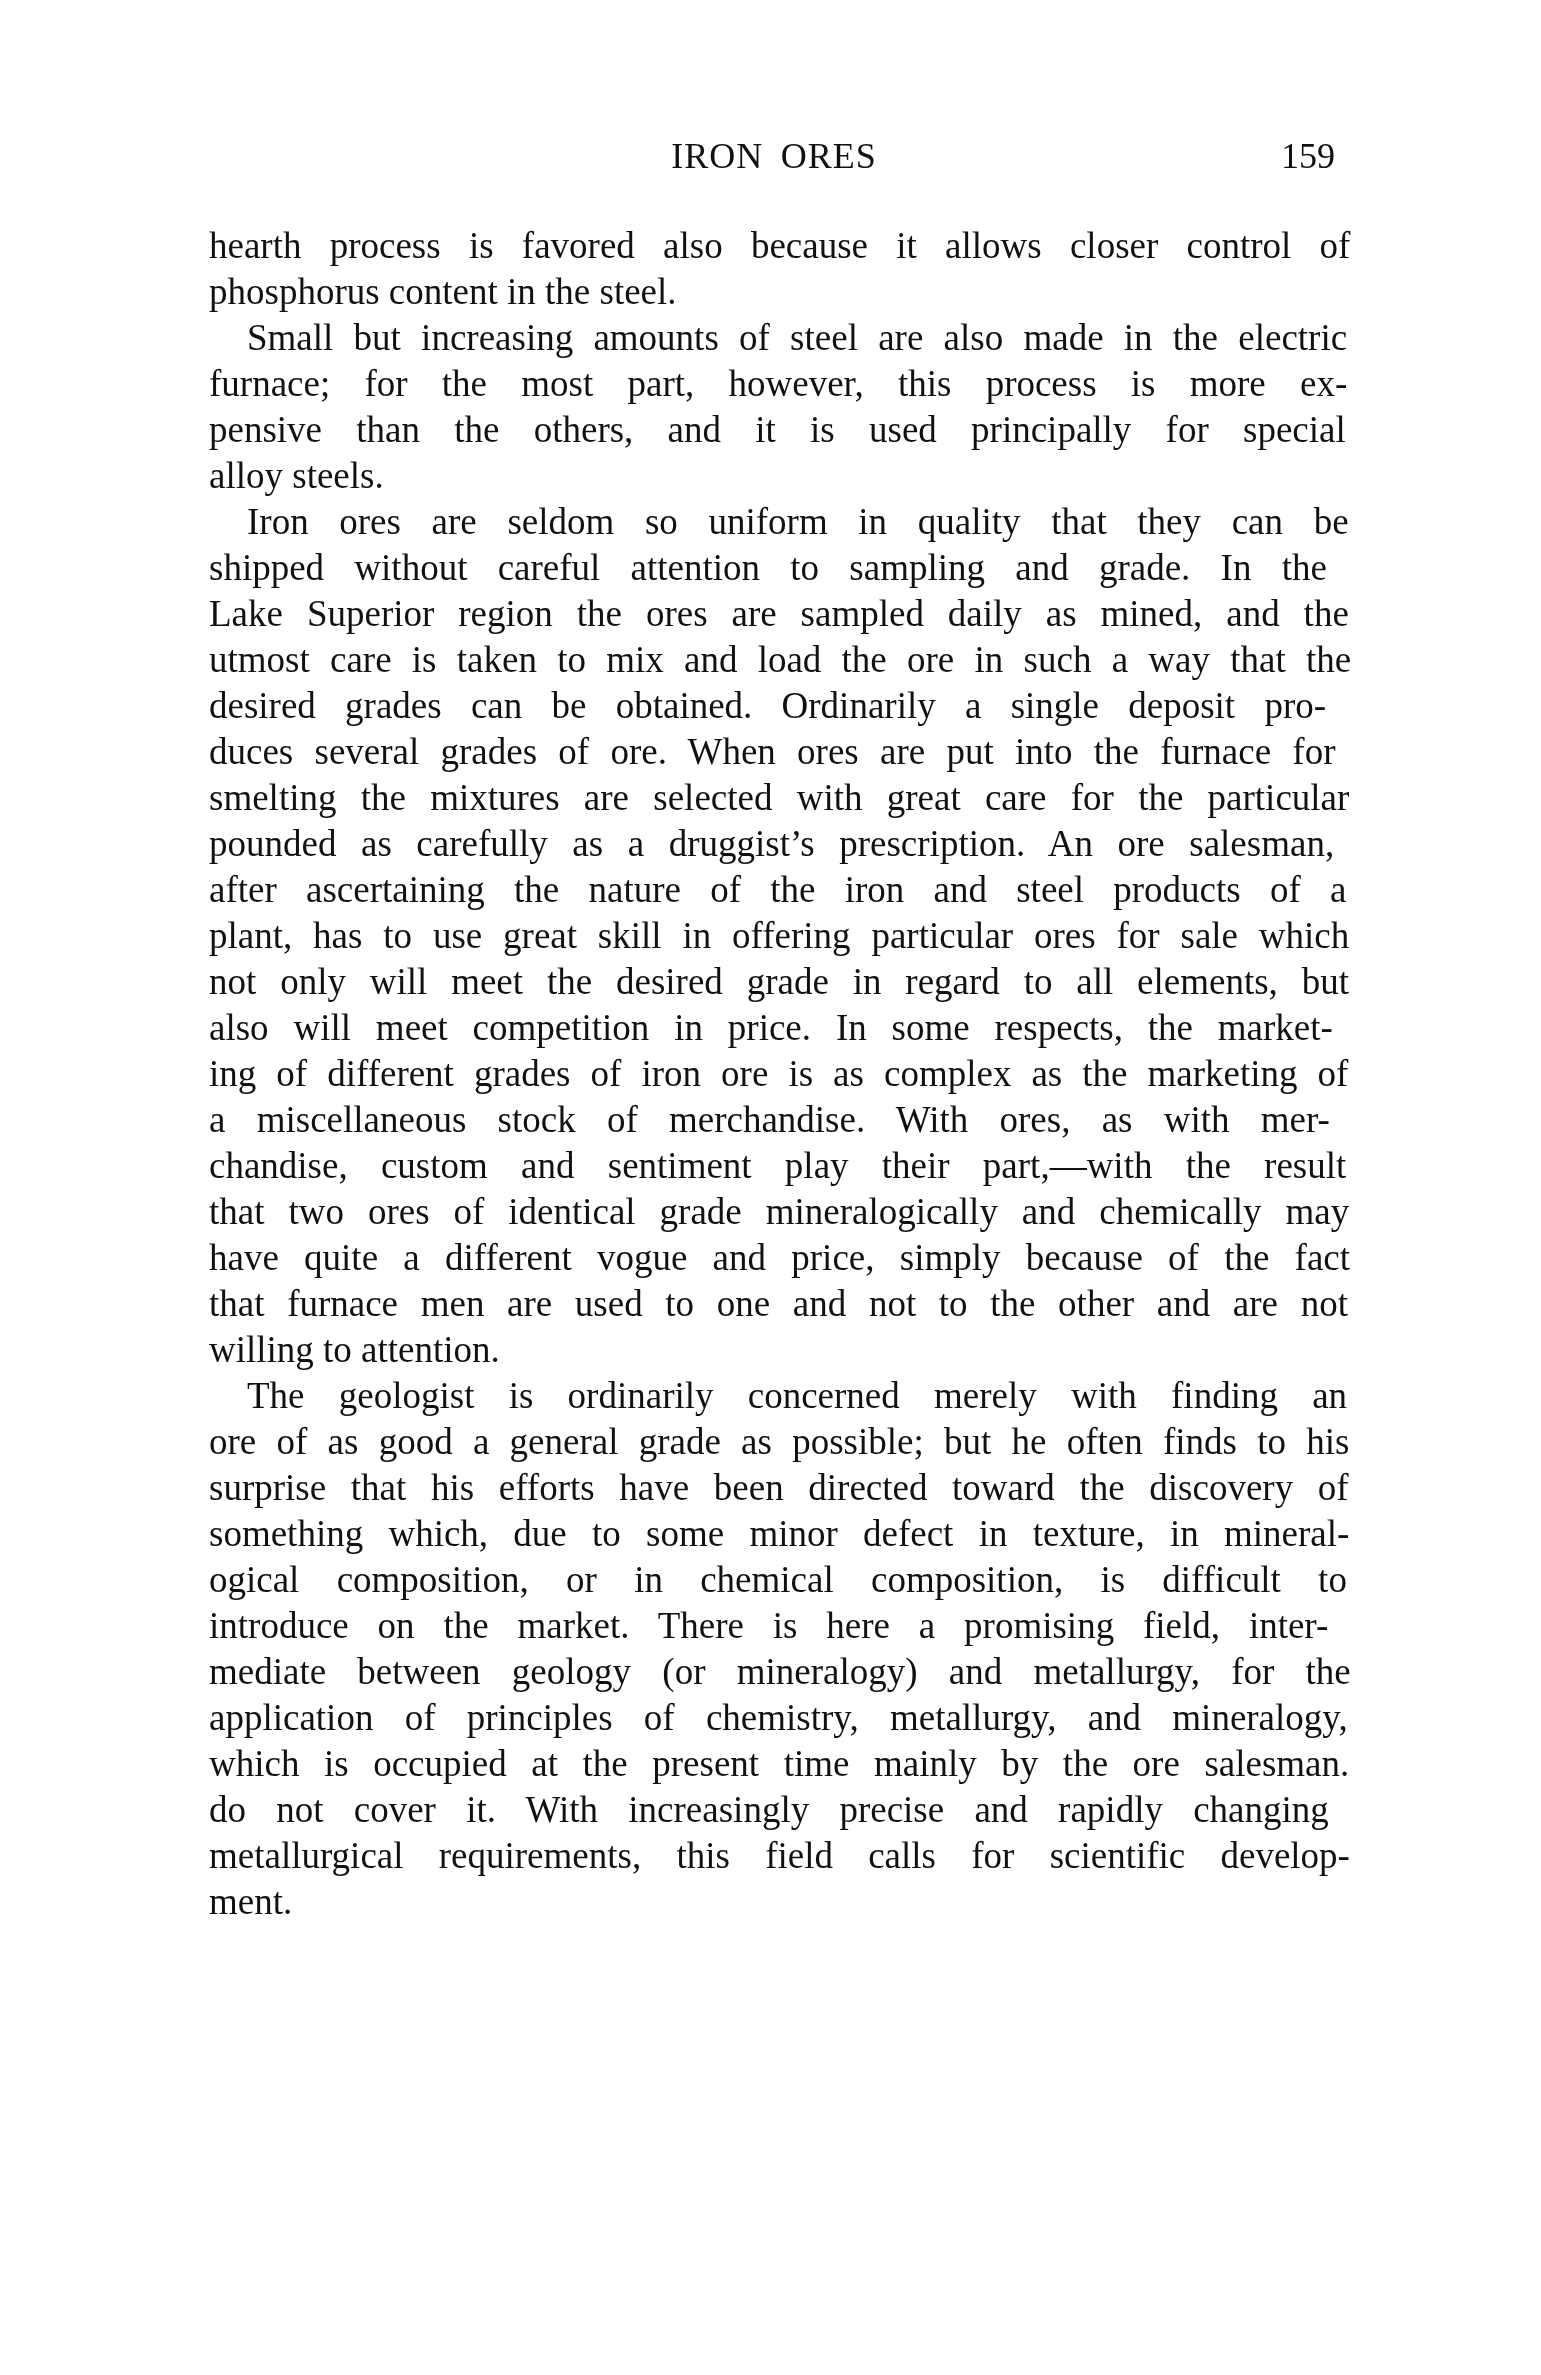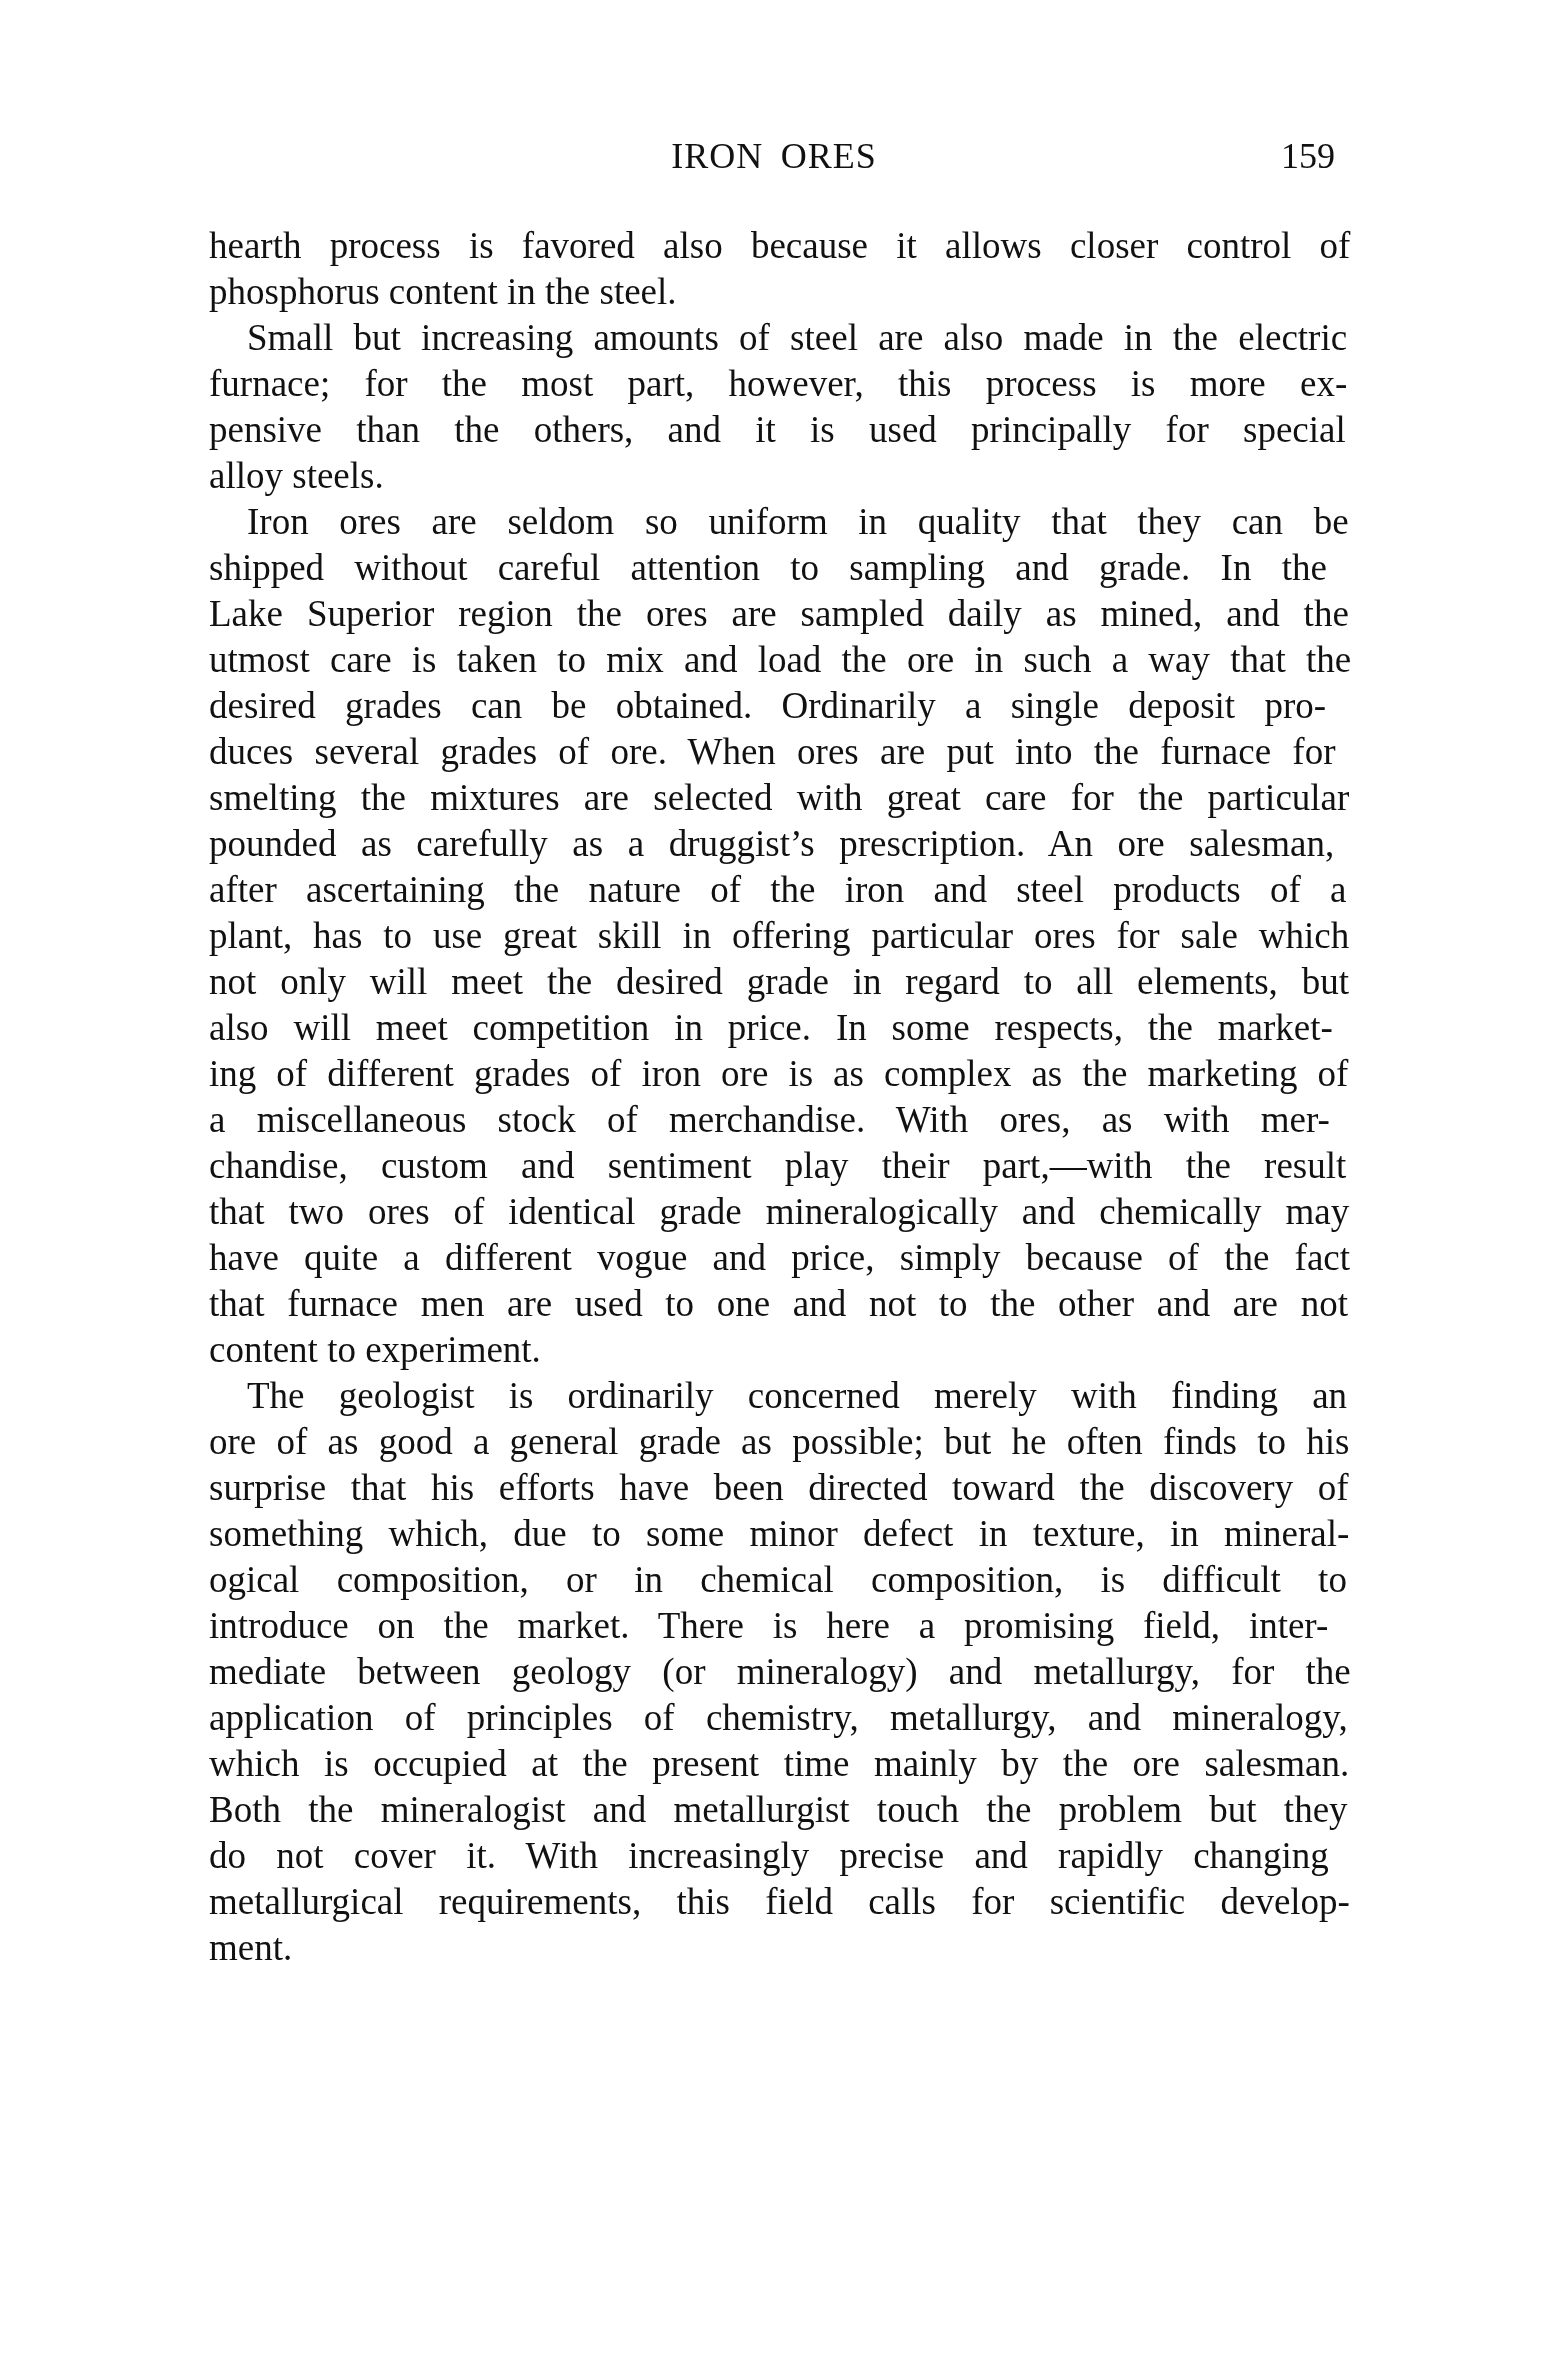--- a/index.html
+++ b/index.html
@@ -100,32 +100,31 @@
         <span class="line" style="white-space: nowrap; text-align: left; text-align-last: left; display: block; word-spacing: 20px;">after ascertaining the nature of the iron and steel products of a</span>
         <span class="line" style="white-space: nowrap; text-align: left; text-align-last: left; display: block; word-spacing: 11.6px;">plant, has to use great skill in offering particular ores for sale which</span>
         <span class="line" style="white-space: nowrap; text-align: left; text-align-last: left; display: block; word-spacing: 14.6px;">not only will meet the desired grade in regard to all elements, but</span>
         <span class="line" style="white-space: nowrap; text-align: left; text-align-last: left; display: block; word-spacing: 15.6px;">also will meet competition in price.  In some respects, the market-</span>
         <span class="line" style="white-space: nowrap; text-align: left; text-align-last: left; display: block; word-spacing: 10.8px;">ing of different grades of iron ore is as complex as the marketing of</span>
         <span class="line" style="white-space: nowrap; text-align: left; text-align-last: left; display: block; word-spacing: 22px;">a miscellaneous stock of merchandise.  With ores, as with mer-</span>
         <span class="line" style="white-space: nowrap; text-align: left; text-align-last: left; display: block; word-spacing: 24px;">chandise, custom and sentiment play their part,—with the result</span>
         <span class="line" style="white-space: nowrap; text-align: left; text-align-last: left; display: block; word-spacing: 14.7px;">that two ores of identical grade mineralogically and chemically may</span>
         <span class="line" style="white-space: nowrap; text-align: left; text-align-last: left; display: block; word-spacing: 16px;">have quite a different vogue and price, simply because of the fact</span>
         <span class="line" style="white-space: nowrap; text-align: right; text-align-last: left; display: block; word-spacing: 13.4px;">that furnace men are used to one and not to the other and are not</span>
-        <span class="line last">content to experiment.</span>
+        <span class="line last">willing to attention.</span>
       </div>
       <div class="paragraph">
         <span class="line indent" style="white-space: nowrap; text-align: left; text-align-last: left; display: block; word-spacing: 25px;">The geologist is ordinarily concerned merely with finding an</span>
         <span class="line" style="white-space: nowrap; text-align: left; text-align-last: left; display: block; word-spacing: 11px;">ore of as good a general grade as possible; but he often finds to his</span>
         <span class="line" style="white-space: nowrap; text-align: left; text-align-last: left; display: block; word-spacing: 15.4px;">surprise that his efforts have been directed toward the discovery of</span>
         <span class="line" style="white-space: nowrap; text-align: left; text-align-last: left; display: block; word-spacing: 16px;">something which, due to some minor defect in texture, in mineral-</span>
         <span class="line" style="white-space: nowrap; text-align: left; text-align-last: left; display: block; word-spacing: 28px;">ogical composition, or in chemical composition, is difficult to</span>
         <span class="line" style="white-space: nowrap; text-align: left; text-align-last: left; display: block; word-spacing: 19.6px;">introduce on the market.  There is here a promising field, inter-</span>
         <span class="line" style="white-space: nowrap; text-align: left; text-align-last: left; display: block; word-spacing: 22px;">mediate between geology (or mineralogy) and metallurgy, for the</span>
         <span class="line" style="white-space: nowrap; text-align: left; text-align-last: left; display: block; word-spacing: 22px;">application of principles of chemistry, metallurgy, and mineralogy,</span>
         <span class="line" style="white-space: nowrap; text-align: left; text-align-last: left; display: block; word-spacing: 15.3px;">which is occupied at the present time mainly by the ore salesman.</span>
-        <span class="line" style="white-space: nowrap; text-align: left; text-align-last: left; display: block; word-spacing: 18px;">Both the mineralogist and metallurgist touch the problem but they</span>
         <span class="line" style="white-space: nowrap; text-align: left; text-align-last: left; display: block; word-spacing: 21px;">do not cover it.  With increasingly precise and rapidly changing</span>
         <span class="line" style="white-space: nowrap; text-align: left; text-align-last: left; display: block; word-spacing: 26px;">metallurgical requirements, this field calls for scientific develop-</span>
         <span class="line last">ment.</span>
       </div>
     </div>
 </div>
 
 
 </body></html>

